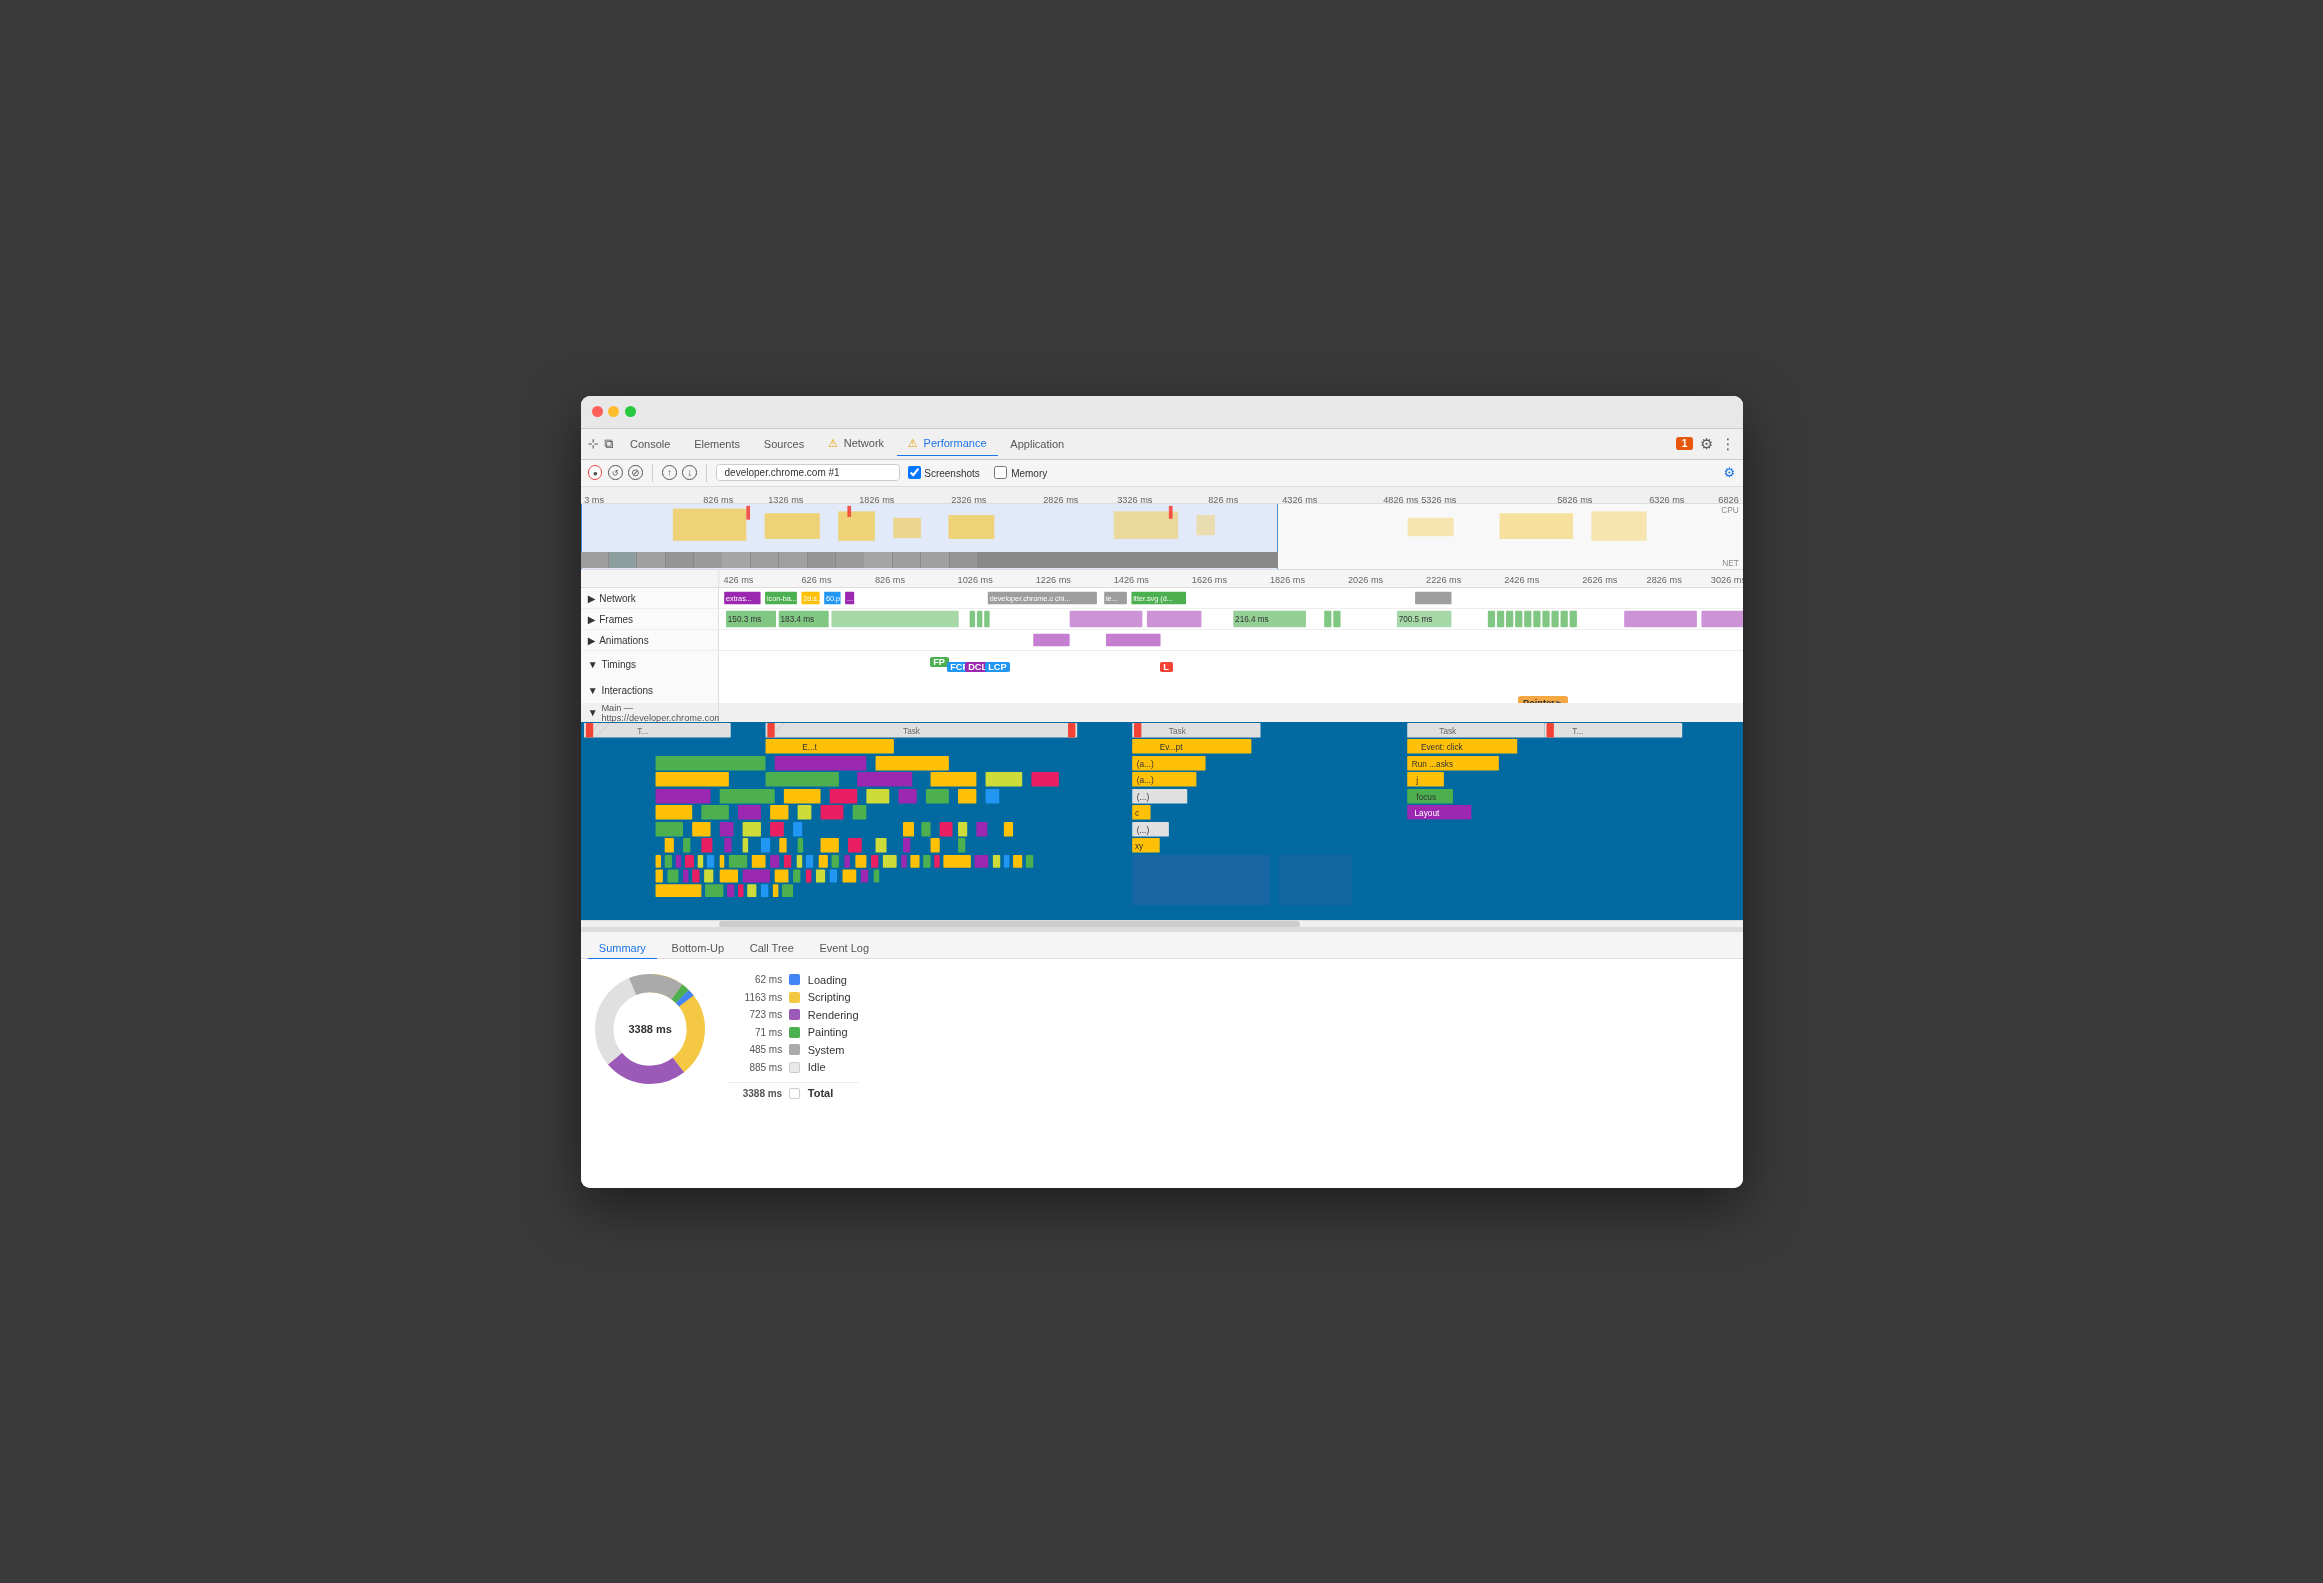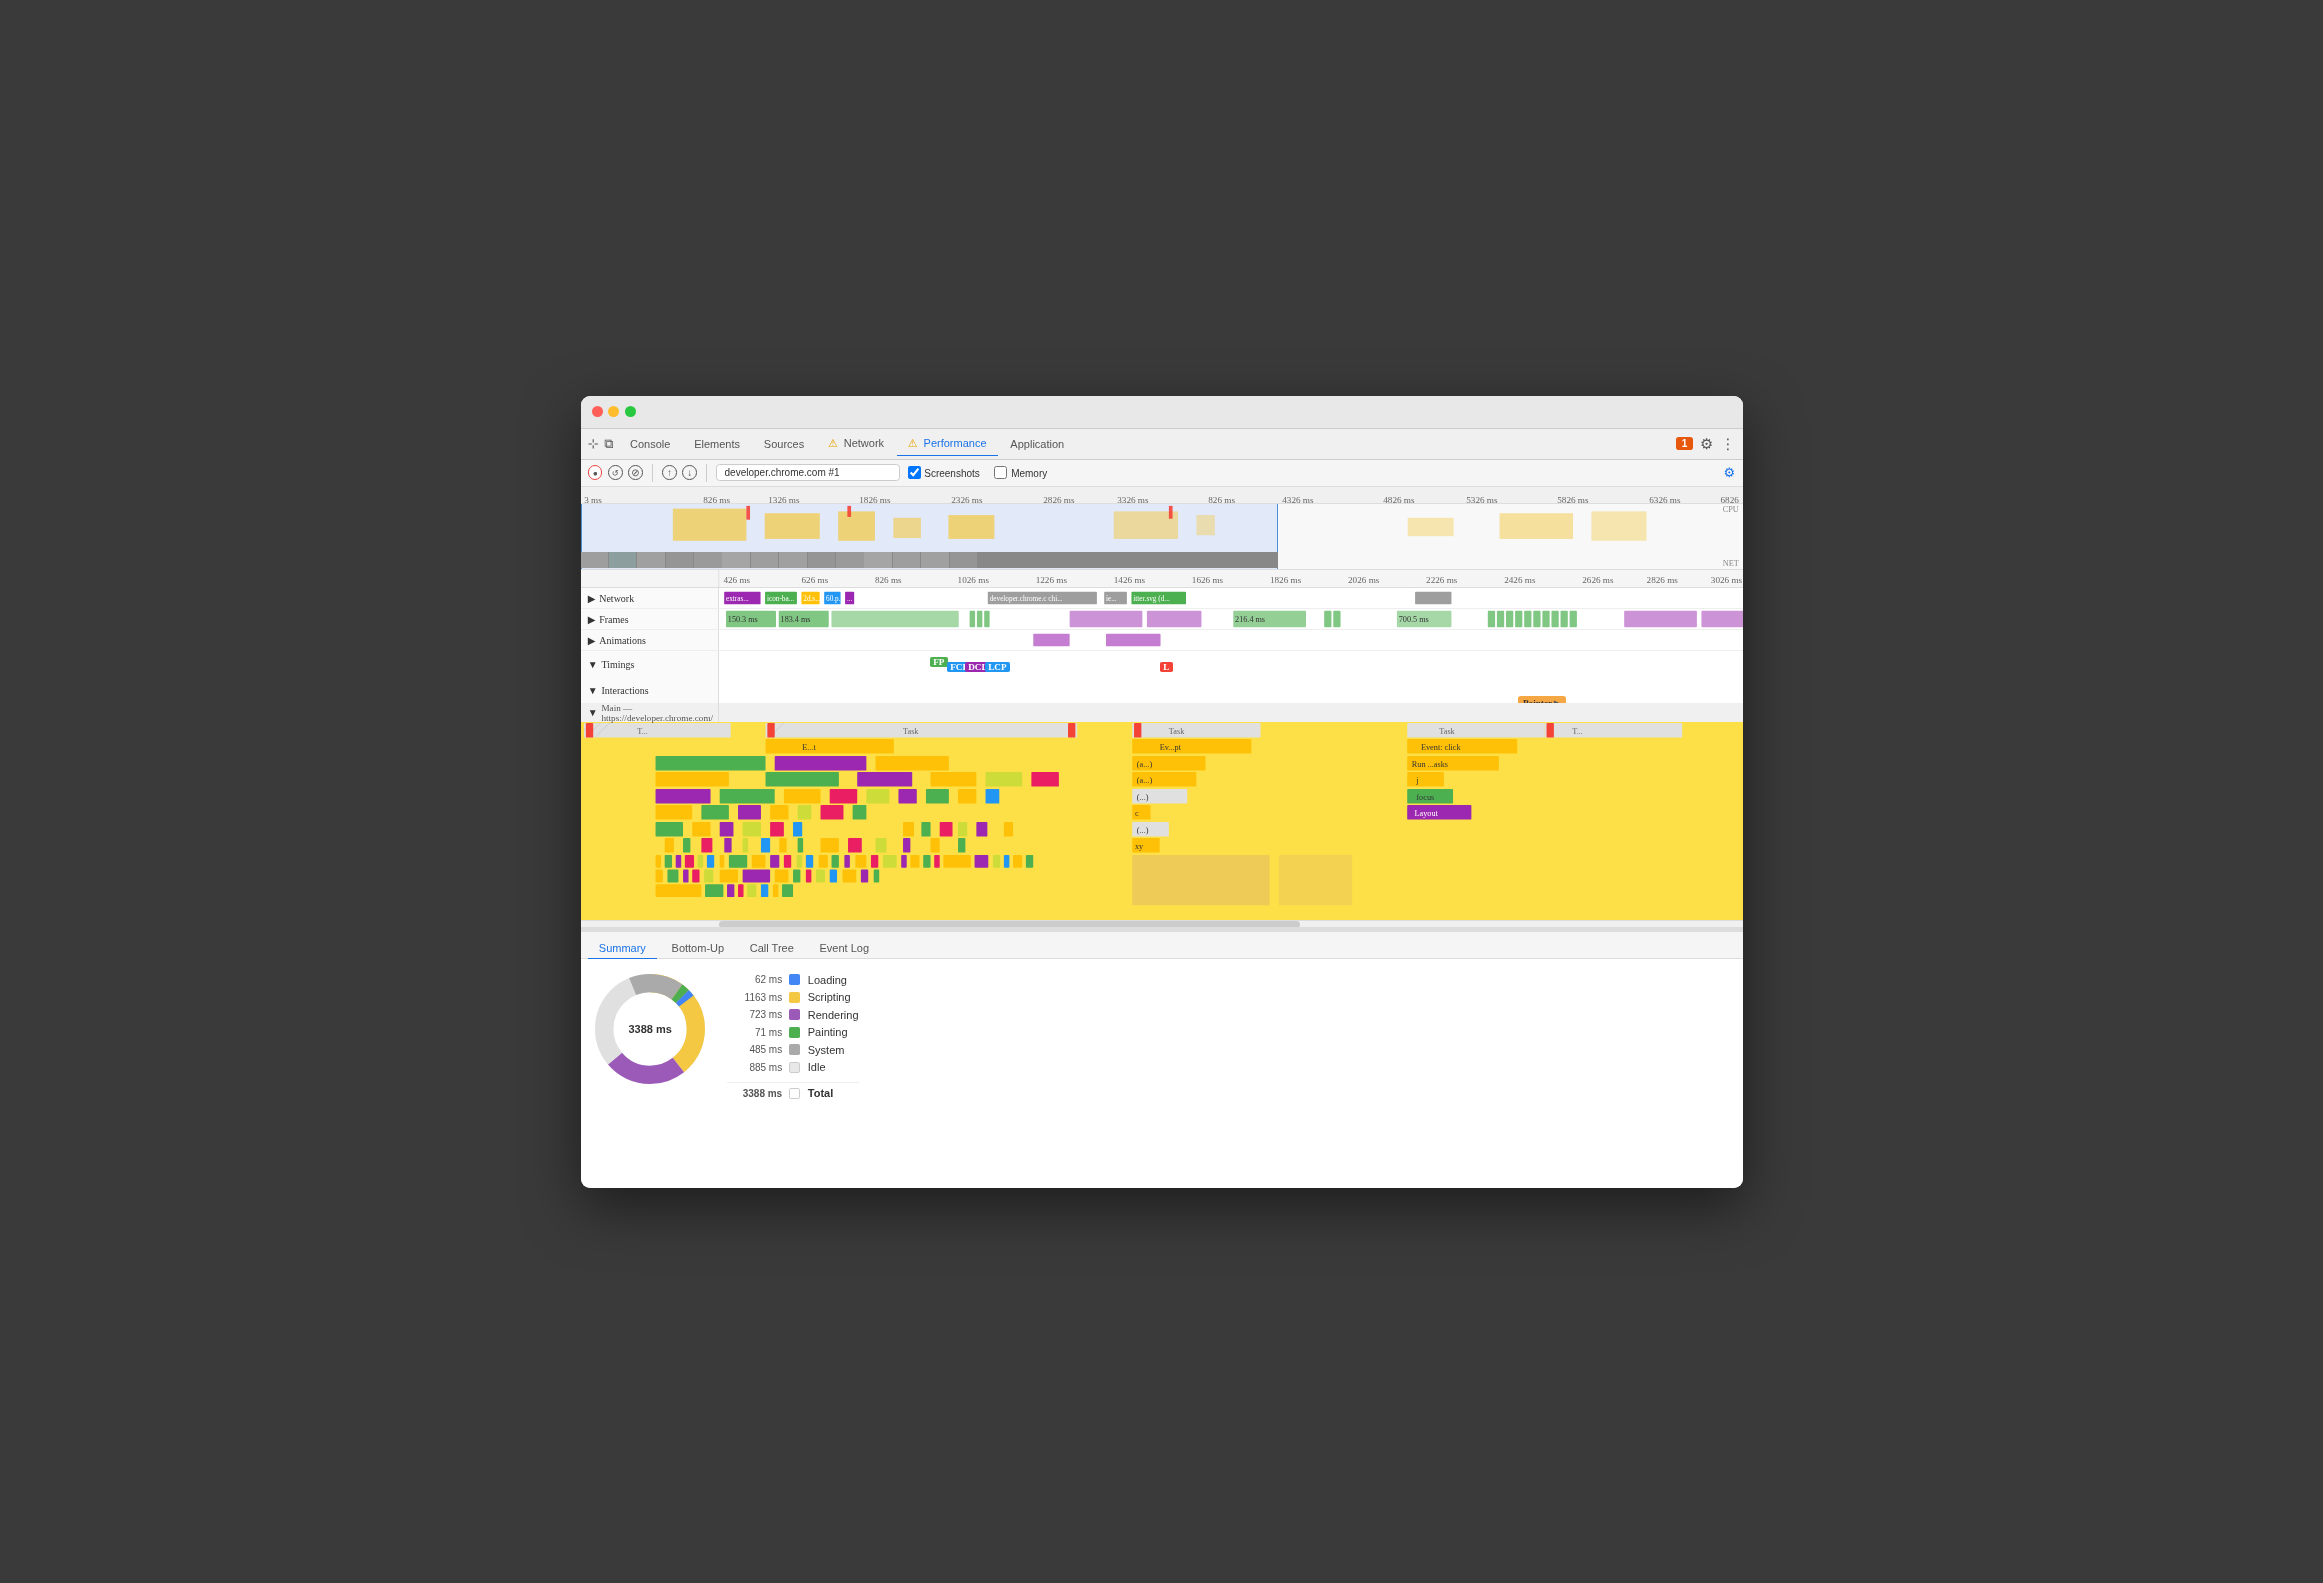--- a/index.html
+++ b/index.html
@@ -147,24 +147,23 @@
     .settings-icon {
       margin-left: auto;
       color: #1a73e8;
       font-size: 13px;
       cursor: pointer;
     }
     
     .timeline-area {
       display: flex;
       flex-direction: column;
-      background: #fde047;
+      background: #0369a1;
       flex: 1;
       overflow: hidden;
-      font-family: Liberation Serif, serif;
     }
     
     .overview-strip {
       background: #f8f8f8;
       border-bottom: 0.9px solid #ddd;
       height: 83px;
       flex-shrink: 0;
       overflow: hidden;
       position: relative;
     }
@@ -431,21 +430,21 @@
             <span style="position:absolute;left:0px;">3 ms</span>
             <span style="position:absolute;left:119px;">826 ms</span>
             <span style="position:absolute;left:184px;">1326 ms</span>
             <span style="position:absolute;left:275px;">1826 ms</span>
             <span style="position:absolute;left:367px;">2326 ms</span>
             <span style="position:absolute;left:459px;">2826 ms</span>
             <span style="position:absolute;left:533px;">3326 ms</span>
             <span style="position:absolute;left:624px;">826 ms</span>
             <span style="position:absolute;left:698px;">4326 ms</span>
             <span style="position:absolute;left:799px;text-align:right;">4826 ms</span>
-            <span style="position:absolute;left:882px;">5326 ms</span>
+            <span style="position:absolute;left:837px;">5326 ms</span>
             <span style="position:absolute;left:973px;">5826 ms</span>
             <span style="position:absolute;left:1065px;">6326 ms</span>
             <span style="position:absolute;right:0px;">6826</span>
           </div>
         </div>
 
         <div class="overview-chart" style="position:relative;">
           <div class="selection-overlay"></div>
 
           <svg width="100%" height="46" style="position:absolute;top:0;left:0;" viewBox="0 0 1265 50">

